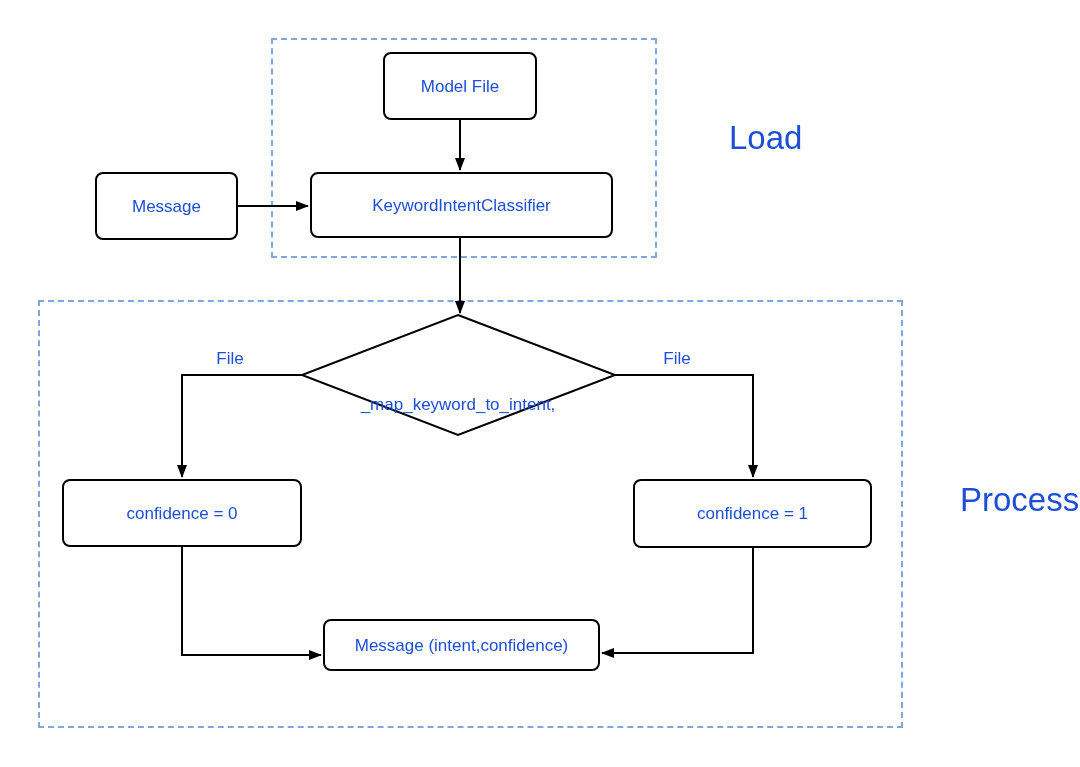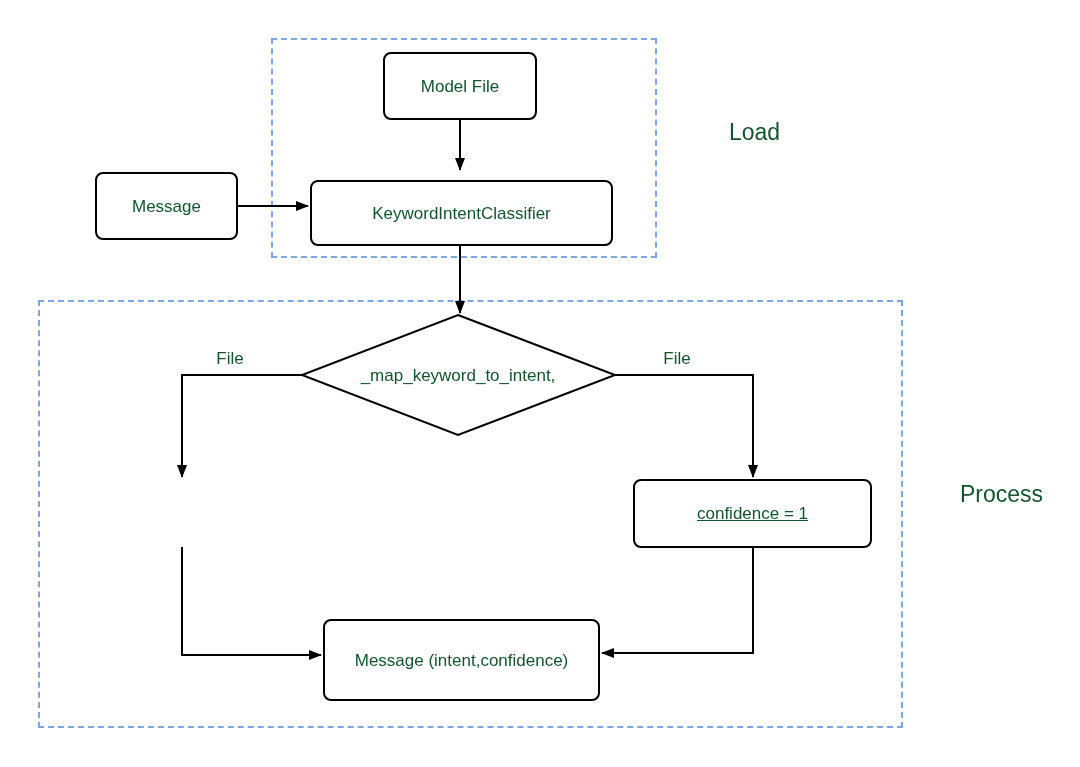--- a/index.html
+++ b/index.html
@@ -6,21 +6,21 @@
     margin: 0;
     padding: 0;
     background: #ffffff;
   }
   .canvas {
     position: relative;
     width: 1080px;
     height: 767px;
     background: #ffffff;
     font-family: "Liberation Sans", sans-serif;
-    color: #14532d;
+    color: #1d4ed8;
     overflow: hidden;
     border-radius: 29px;
   }
   .group-box {
     position: absolute;
     border: 2px dashed #7ea6e0;
     background: transparent;
     box-sizing: border-box;
   }
   .group-load    { left: 271px; top: 38px;  width: 386px; height: 220px; }
@@ -52,52 +52,52 @@
     display: flex;
     align-items: center;
     justify-content: center;
     font-size: 17px;
     line-height: 21px;
     text-align: center;
     white-space: nowrap;
   }
   .node-model-file      { left: 383px; top: 52px;  width: 154px; height: 68px; }
   .node-message-input   { left: 95px;  top: 172px; width: 143px; height: 68px; }
-  .node-classifier      { left: 310px; top: 180px; width: 303px; height: 66px; }
+  .node-classifier      { left: 310px; top: 172px; width: 303px; height: 66px; }
   .node-confidence-zero { left: 62px;  top: 479px; width: 240px; height: 68px; }
-  .node-confidence-one  { left: 633px; top: 479px; width: 239px; height: 69px; text-decoration: underline; }
-  .node-message-output  { left: 323px; top: 619px; width: 277px; height: 82px; }
+  .node-confidence-one  { left: 633px; top: 479px; width: 239px; height: 69px; }
+  .node-message-output  { left: 323px; top: 619px; width: 277px; height: 52px; }
 
   .diamond-label {
     position: absolute;
     left: 308px; top: 335px;
     width: 300px; height: 80px;
     display: flex;
     flex-direction: column;
     align-items: center;
-    justify-content: center;
+    justify-content: flex-end;
     font-size: 17px;
     line-height: 21px;
     text-align: center;
     white-space: nowrap;
   }
 
   .edge-label {
     position: absolute;
     width: 60px;
     font-size: 17px;
     text-align: center;
     white-space: nowrap;
   }
   .edge-label-true  { left: 200px; top: 349px; }
   .edge-label-false { left: 647px; top: 349px; }
 
   .group-label {
     position: absolute;
-    font-size: 23px;
+    font-size: 33px;
     white-space: nowrap;
   }
   .group-label-load    { left: 729px; top: 119px; }
   .group-label-process { left: 960px; top: 481px; }
 </style>
 </head>
 <body>
 
 <div class="canvas">
 
@@ -131,20 +131,23 @@
   </div>
 
   <div class="node node-classifier">
     <span>KeywordIntentClassifier</span>
   </div>
 
   <div class="diamond-label">
     <span>_map_keyword_to_intent,</span>
   </div>
 
+  <div class="node node-confidence-zero">
+    <span>confidence = 0</span>
+  </div>
 
   <div class="node node-confidence-one">
     <span>confidence = 1</span>
   </div>
 
   <div class="node node-message-output">
     <span>Message (intent,confidence)</span>
   </div>
 
   <div class="edge-label edge-label-true">File</div>

